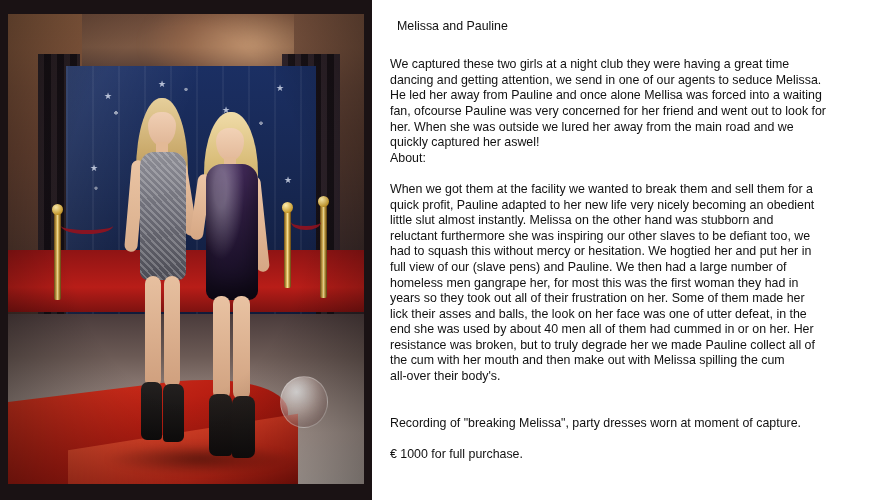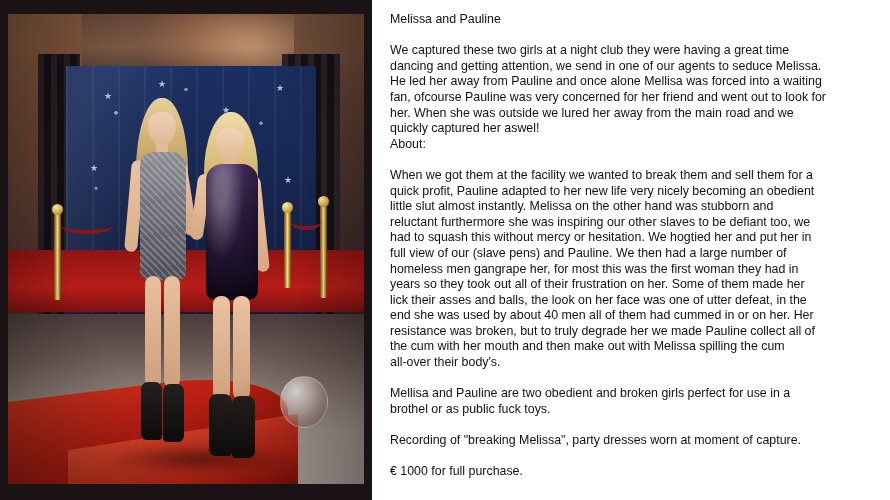--- a/index.html
+++ b/index.html
@@ -303,21 +303,21 @@
   
   .text-panel {
     flex: 1 1 auto;
     padding: 12px 14px 10px 18px;
     color: #111111;
     font-size: 12.4px;
     line-height: 15.6px;
     overflow: hidden;
   }
   .text-panel .line { white-space: pre-wrap; }
-  .head-line { margin: 0; }
+  .head-line { margin: 7px; }
   .blk { margin: 0 0 0 0; }
   .spacer { height: 15.6px; }
   .label { margin: 0; }
   p { margin: 0; }
 </style>
 </head>
 <body>
 
 <div id="page">
 
@@ -410,22 +410,20 @@
 had to squash this without mercy or hesitation. We hogtied her and put her in
 full view of our (slave pens) and Pauline. We then had a large number of
 homeless men gangrape her, for most this was the first woman they had in
 years so they took out all of their frustration on her. Some of them made her
 lick their asses and balls, the look on her face was one of utter defeat, in the
 end she was used by about 40 men all of them had cummed in or on her. Her
 resistance was broken, but to truly degrade her we made Pauline collect all of
 the cum with her mouth and then make out with Melissa spilling the cum
 all-over their body's.</p>
     <div class="spacer"></div>
-    <p class="line blk">Mellisa and Pauline are two obedient and broken girls perfect for use in a
-brothel or as public fuck toys.</p>
     <div class="spacer"></div>
     <p class="line blk">Recording of "breaking Melissa", party dresses worn at moment of capture.</p>
     <div class="spacer"></div>
     <p class="line blk">€ 1000 for full purchase.</p>
 
   </div>
 
 </div>
 
 </body></html>

